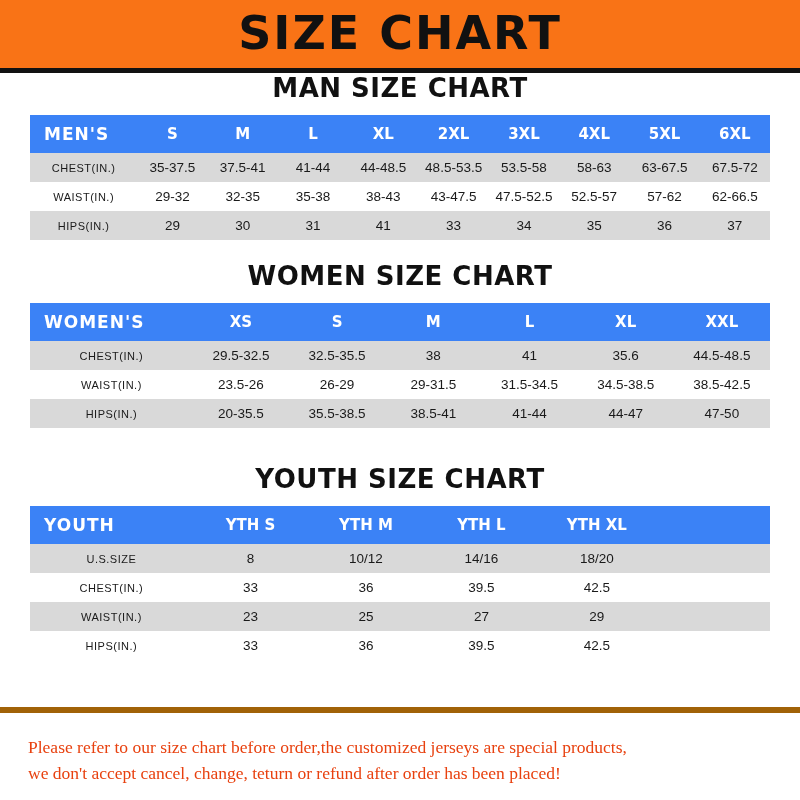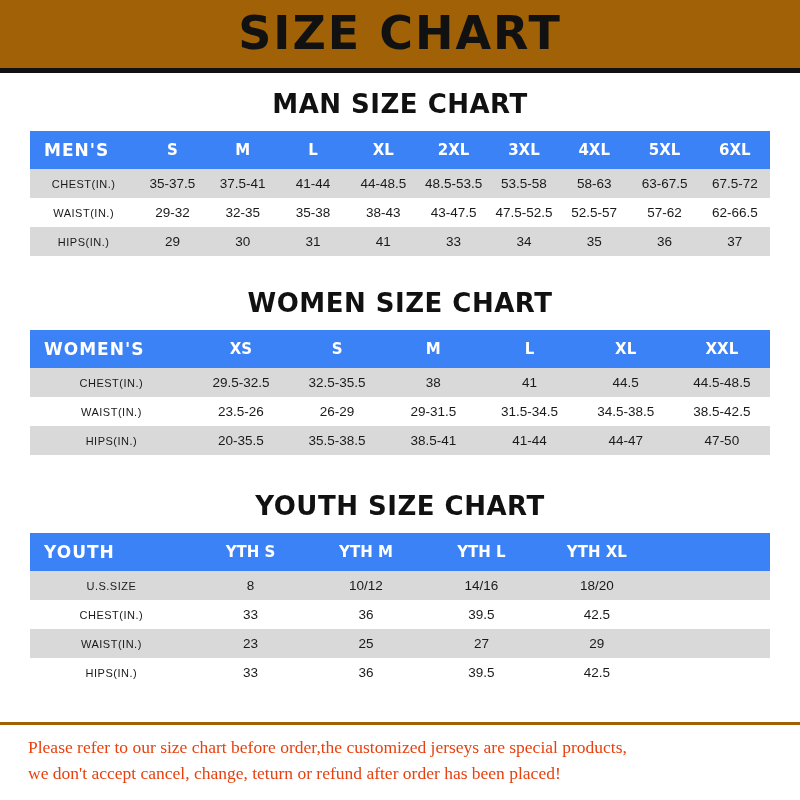--- a/index.html
+++ b/index.html
@@ -16,21 +16,21 @@
   }
   .page {
     width: 800px;
     height: 800px;
     position: relative;
     background: #ffffff;
   }
   
   .header-band {
     height: 68px;
-    background: #a16207;
+    background: #f97316;
     display: flex;
     align-items: center;
     justify-content: center;
     position: relative;
   }
   .header-band .title {
     font-family: "DejaVu Sans", sans-serif;
     font-weight: bold;
     font-size: 46px;
     letter-spacing: 2px;
@@ -92,33 +92,33 @@
   }
   table.size-table tbody tr.row-plain td {
     background: #ffffff;
   }
   
   .footer-note {
     position: absolute;
     left: 0;
     right: 0;
     bottom: 0;
-    padding: 10px 28px 14px 28px;
-    border-top: 3px solid #a16207;
+    padding: 22px 28px 14px 28px;
+    border-top: 6px solid #a16207;
   }
   .footer-note p {
     margin: 0;
     color: #e8410f;
     font-family: "Liberation Serif", serif;
     font-size: 17.5px;
     line-height: 1.45;
     text-align: left;
   }
-  .sp-man { margin-top: 16px; }
-  .sp-women { margin-top: 32px; }
+  .sp-man { margin-top: 0; }
+  .sp-women { margin-top: 21px; }
   .sp-youth { margin-top: 36px; }
   .tbl-gap { height: 12px; }
 </style>
 </head>
 <body>
 
 <div class="page">
 
   <div class="header-band">
     <div class="title">SIZE CHART</div>
@@ -220,21 +220,21 @@
           <th>XXL</th>
         </tr>
       </thead>
       <tbody>
         <tr class="row-alt">
           <td class="lead">CHEST(IN.)</td>
           <td>29.5-32.5</td>
           <td>32.5-35.5</td>
           <td>38</td>
           <td>41</td>
-          <td>44.5</td>
+          <td>35.6</td>
           <td>44.5-48.5</td>
         </tr>
         <tr class="row-plain">
           <td class="lead">WAIST(IN.)</td>
           <td>23.5-26</td>
           <td>26-29</td>
           <td>29-31.5</td>
           <td>31.5-34.5</td>
           <td>34.5-38.5</td>
           <td>38.5-42.5</td>

